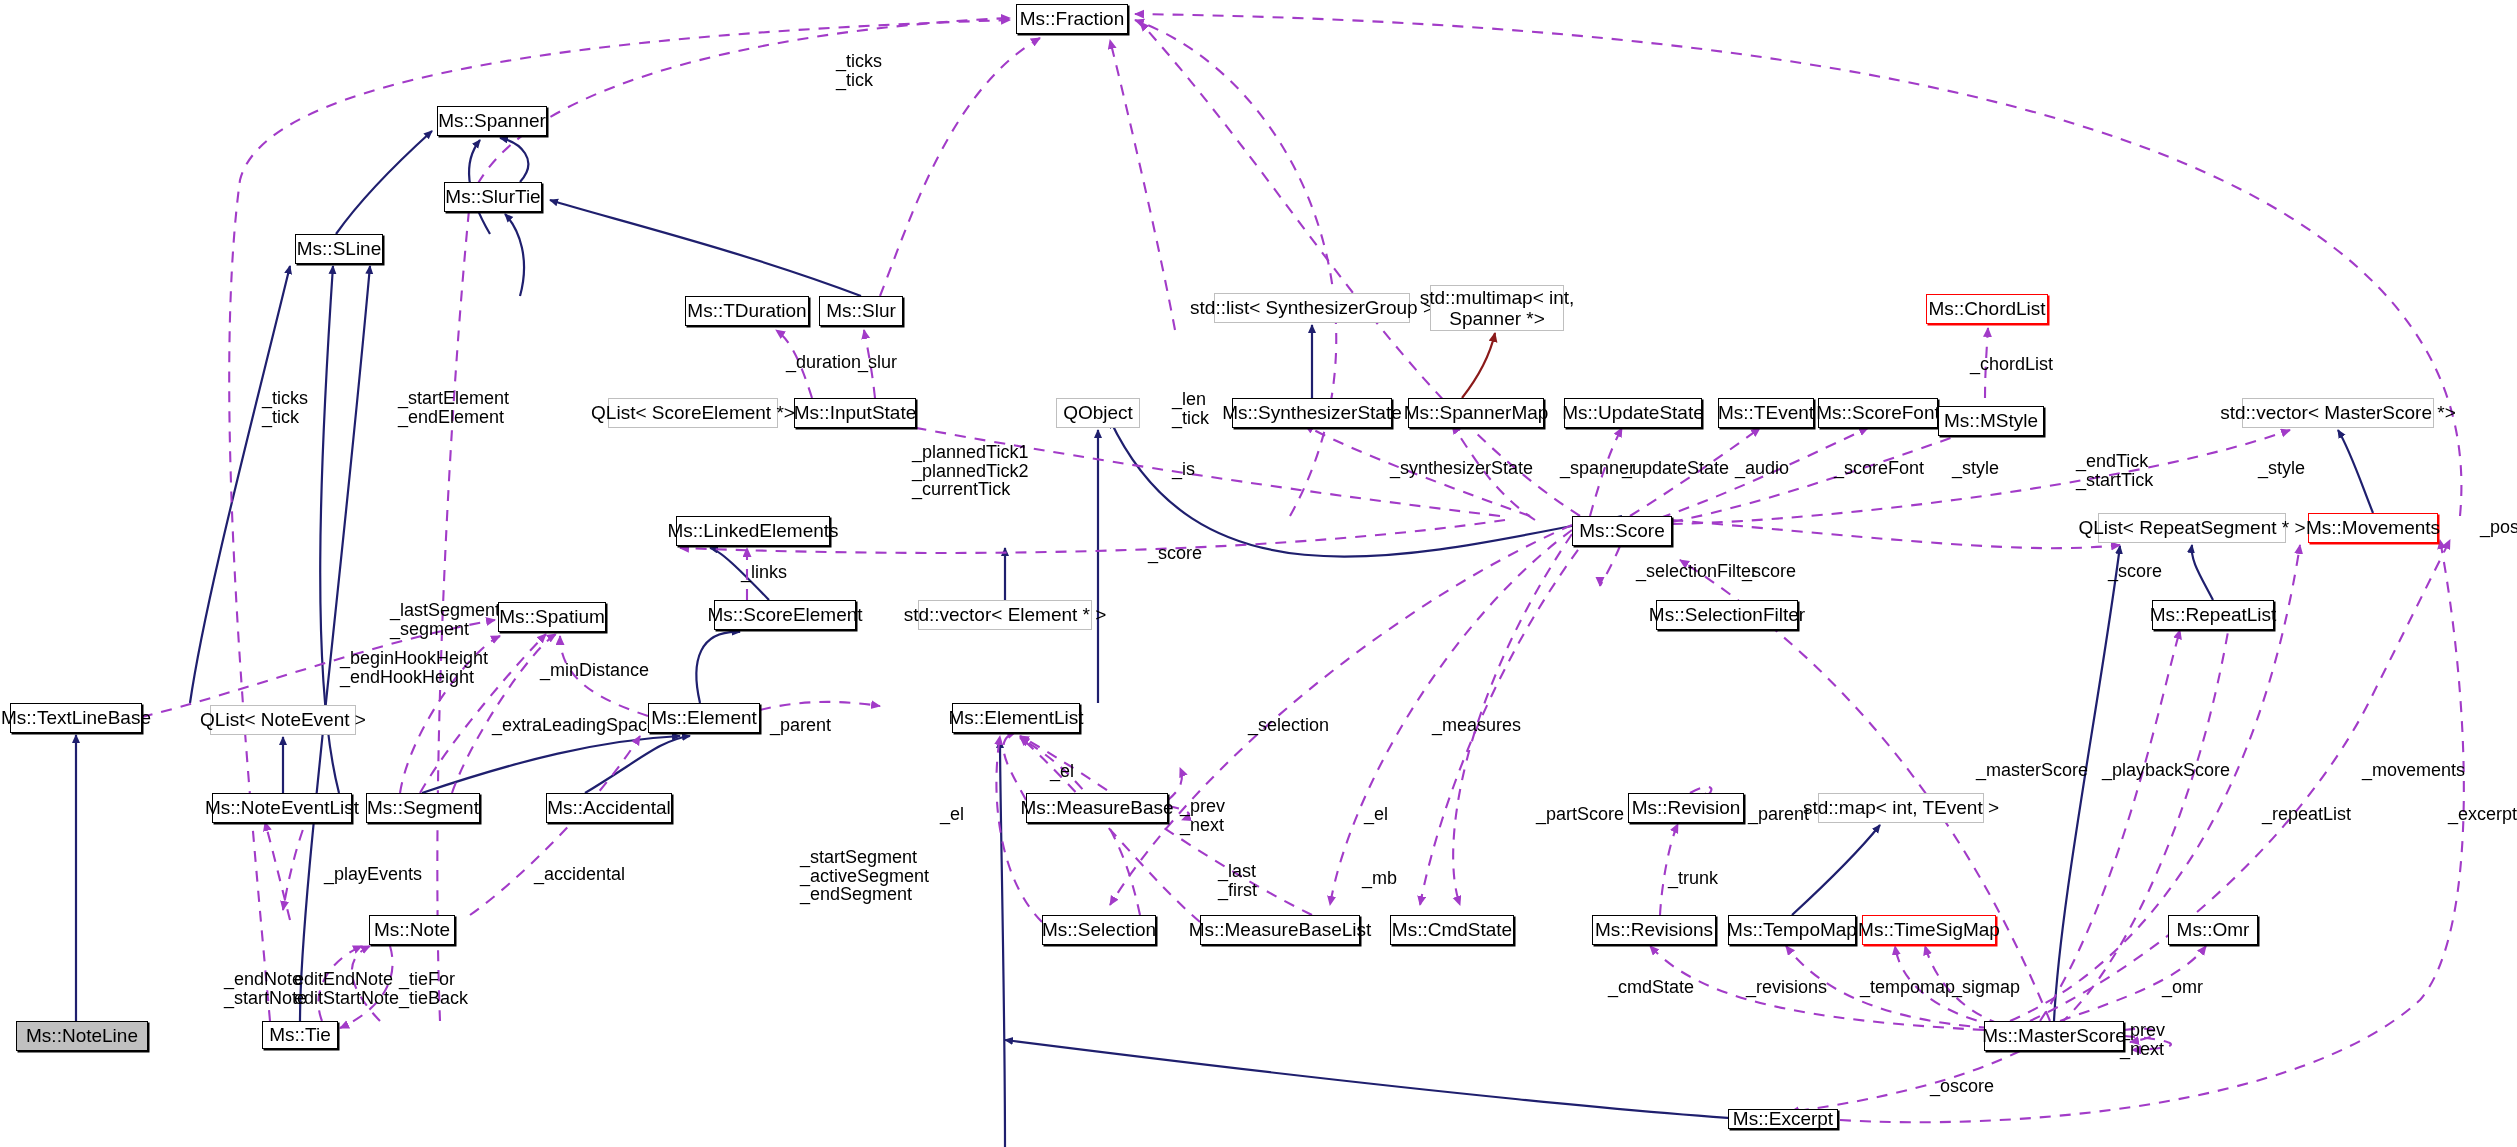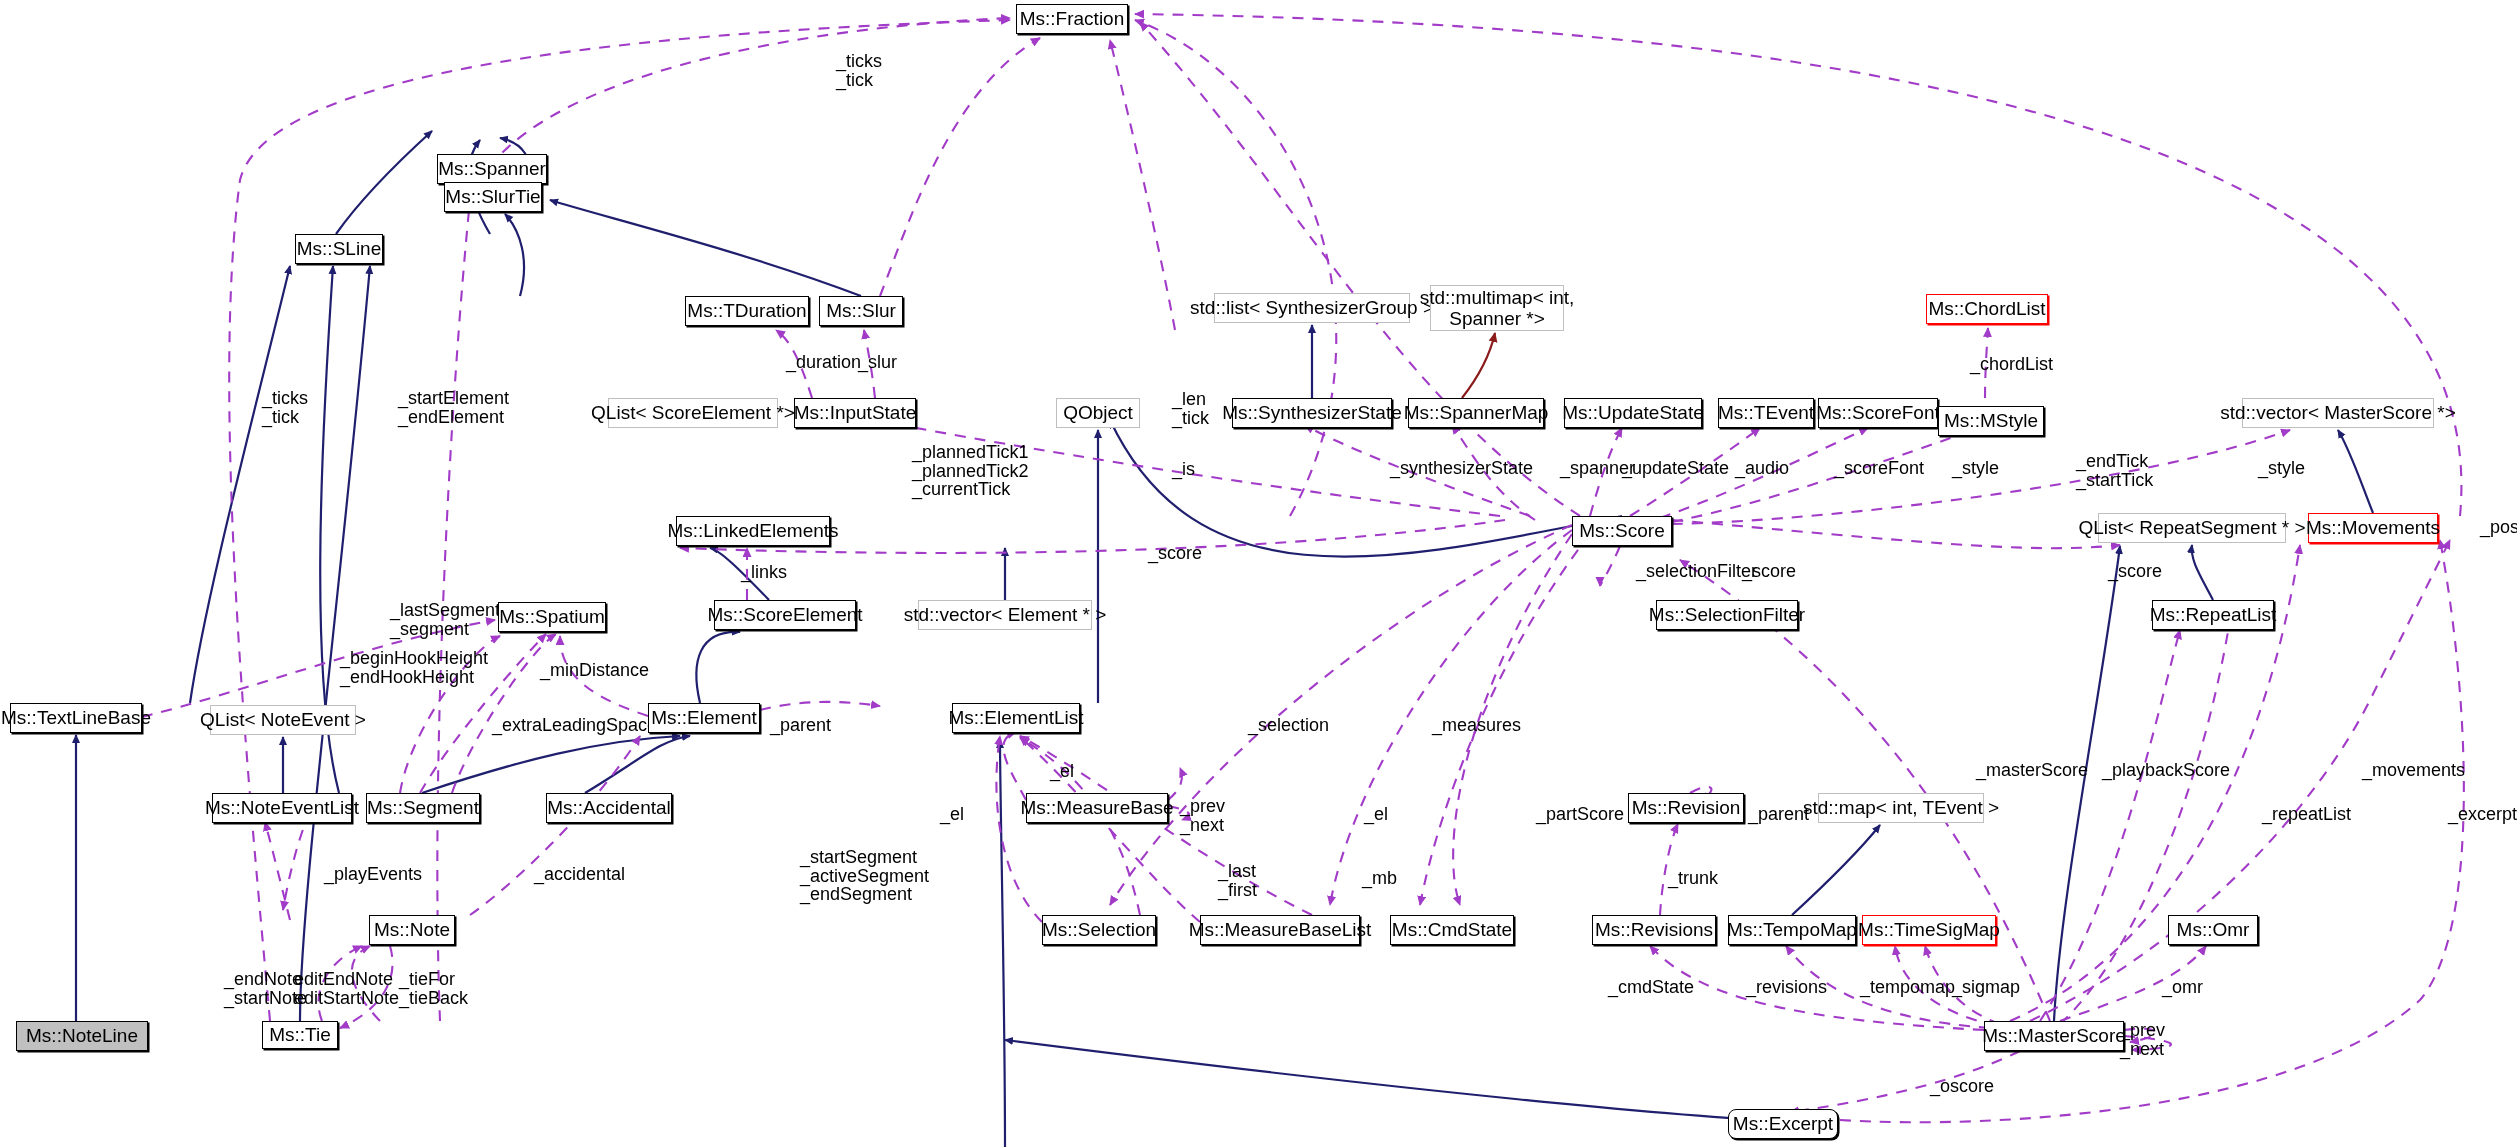--- a/index.html
+++ b/index.html
@@ -163,21 +163,21 @@
       <path d="M 2010 1021 C 2150 960 2260 800 2300 545"></path>
       <path d="M 2030 1021 C 2200 940 2320 800 2370 700 C 2420 600 2440 560 2450 540"></path>
       <path d="M 2040 1021 C 2120 900 2160 700 2180 630"></path>
       <path d="M 2050 1021 C 2000 900 1900 700 1680 560"></path>
       <path d="M 2060 1024 C 2130 960 2200 800 2230 620"></path>
     </g>
   </svg>
 
   <div id="node-layer">
       <div class="node cls" style="left: 1016px; top: 4px; width: 112px; height: 30px;">Ms::Fraction</div>
-      <div class="node cls" style="left: 437px; top: 106px; width: 110px; height: 30px; margin-top: 48px;">Ms::Spanner</div>
+      <div class="node cls" style="left: 437px; top: 106px; width: 110px; height: 30px;">Ms::Spanner</div>
       <div class="node cls" style="left: 444px; top: 182px; width: 98px; height: 30px;">Ms::SlurTie</div>
       <div class="node cls" style="left: 295px; top: 234px; width: 88px; height: 30px;">Ms::SLine</div>
       <div class="node cls" style="left: 685px; top: 296px; width: 124px; height: 30px;">Ms::TDuration</div>
       <div class="node cls" style="left: 819px; top: 296px; width: 84px; height: 30px;">Ms::Slur</div>
       <div class="node tmpl" style="left: 1214px; top: 293px; width: 196px; height: 30px;">std::list&lt; SynthesizerGroup &gt;</div>
       <div class="node tmpl" style="left: 1430px; top: 285px; width: 134px; height: 46px;">std::multimap&lt; int,
 Spanner *&gt;</div>
       <div class="node red" style="left: 1926px; top: 294px; width: 122px; height: 30px;">Ms::ChordList</div>
       <div class="node tmpl" style="left: 608px; top: 398px; width: 170px; height: 30px;">QList&lt; ScoreElement *&gt;</div>
       <div class="node cls" style="left: 794px; top: 398px; width: 122px; height: 30px;">Ms::InputState</div>
@@ -212,21 +212,21 @@
       <div class="node cls" style="left: 1042px; top: 915px; width: 114px; height: 30px;">Ms::Selection</div>
       <div class="node cls" style="left: 1200px; top: 915px; width: 160px; height: 30px;">Ms::MeasureBaseList</div>
       <div class="node cls" style="left: 1390px; top: 915px; width: 124px; height: 30px;">Ms::CmdState</div>
       <div class="node cls" style="left: 1592px; top: 915px; width: 124px; height: 30px;">Ms::Revisions</div>
       <div class="node cls" style="left: 1728px; top: 915px; width: 128px; height: 30px;">Ms::TempoMap</div>
       <div class="node red" style="left: 1862px; top: 915px; width: 134px; height: 30px;">Ms::TimeSigMap</div>
       <div class="node cls" style="left: 2168px; top: 915px; width: 90px; height: 30px;">Ms::Omr</div>
       <div class="node here" style="left: 16px; top: 1021px; width: 132px; height: 30px;">Ms::NoteLine</div>
       <div class="node cls" style="left: 262px; top: 1021px; width: 76px; height: 28px;">Ms::Tie</div>
       <div class="node cls" style="left: 1984px; top: 1021px; width: 140px; height: 30px;">Ms::MasterScore</div>
-      <div class="node cls" style="left: 1728px; top: 1109px; width: 110px; height: 30px; border-radius: 8px;">Ms::Excerpt</div>
+      <div class="node cls" style="left: 1728px; top: 1109px; width: 110px; height: 20px;">Ms::Excerpt</div>
     </div>
   <div id="label-layer">
       <div class="elabel" style="left: 836px; top: 52px;">_ticks
 _tick</div>
       <div class="elabel" style="left: 262px; top: 389px;">_ticks
 _tick</div>
       <div class="elabel" style="left: 398px; top: 389px;">_startElement
 _endElement</div>
       <div class="elabel" style="left: 786px; top: 353px;">_duration</div>
       <div class="elabel" style="left: 858px; top: 353px;">_slur</div>

